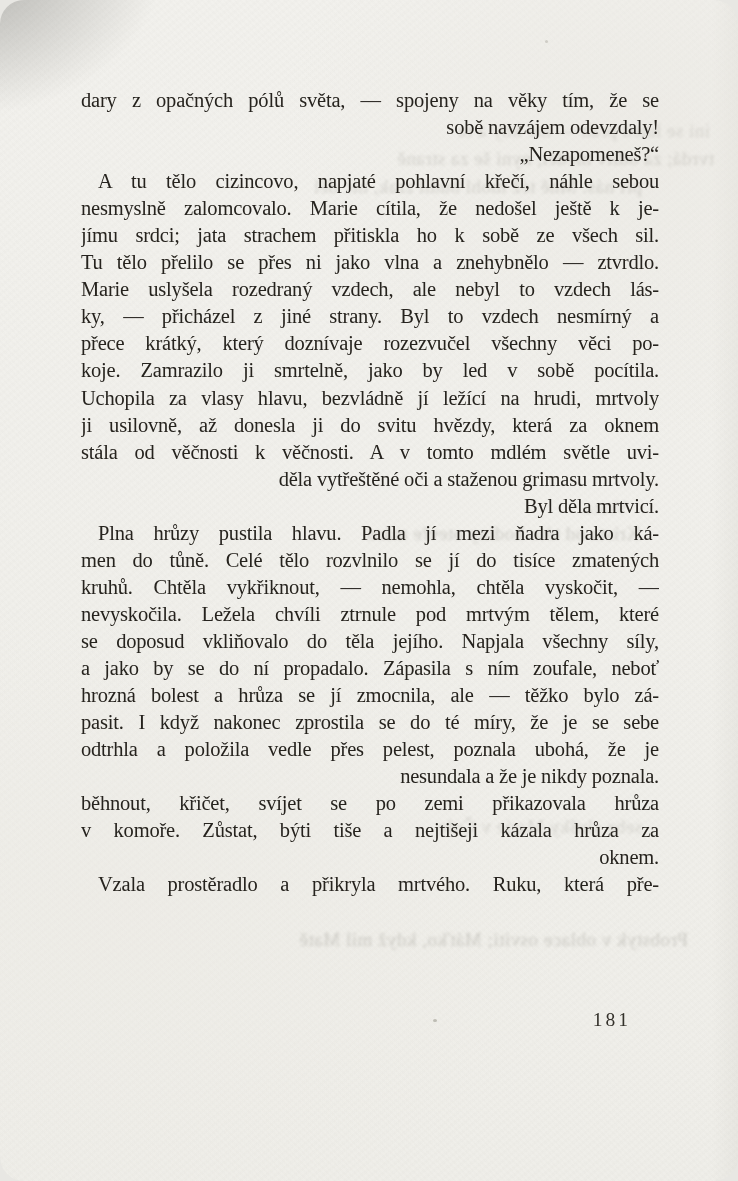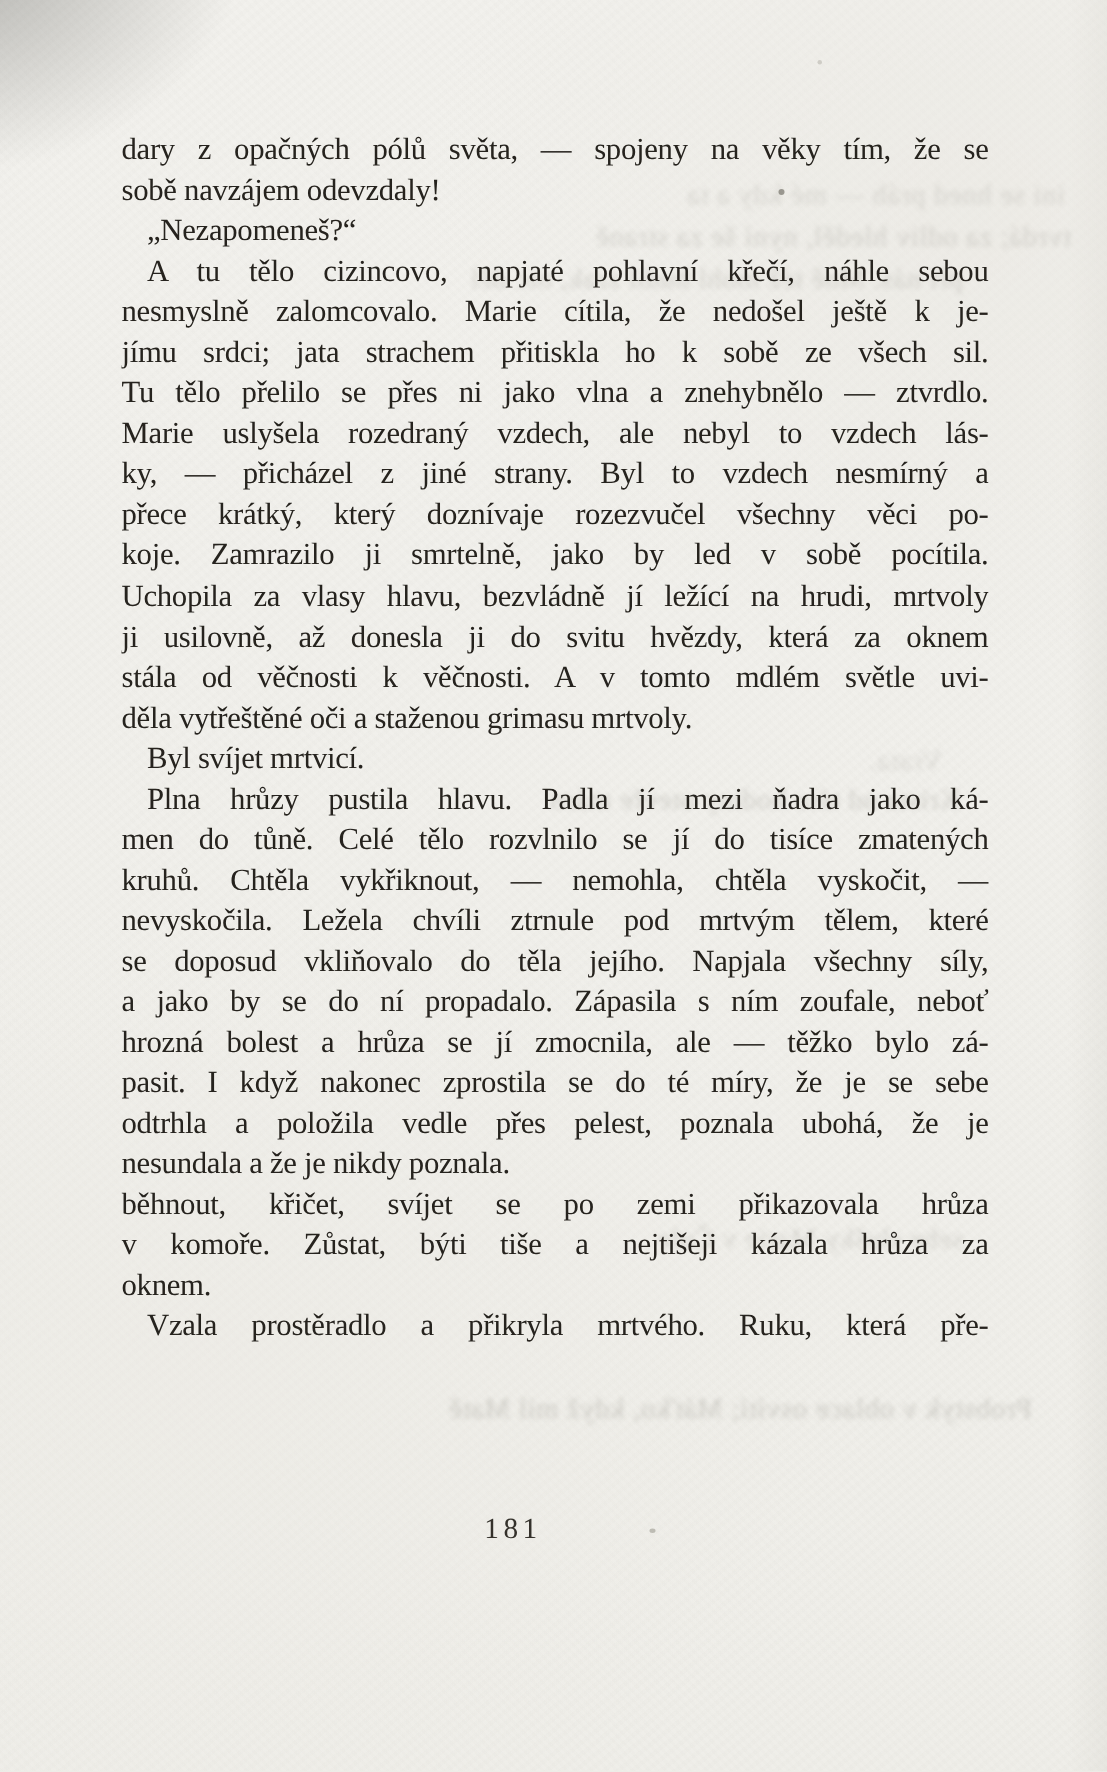--- a/index.html
+++ b/index.html
@@ -16,55 +16,56 @@
     background-color: #f2f1ed;
     background-image:
       radial-gradient(300px 230px at -40px -40px, rgba(104,104,100,0.50), rgba(104,104,100,0) 68%),
       radial-gradient(520px 420px at 88% 12%, rgba(233,231,225,0.55), rgba(233,231,225,0) 72%),
       radial-gradient(640px 480px at 18% 78%, rgba(235,233,227,0.45), rgba(235,233,227,0) 70%),
       linear-gradient(to left, rgba(205,203,196,0.22), rgba(205,203,196,0) 26px),
       repeating-linear-gradient(47deg, rgba(90,85,70,0.012) 0 2px, rgba(255,255,255,0.02) 2px 4px),
       repeating-linear-gradient(-39deg, rgba(90,85,70,0.010) 0 3px, rgba(255,255,255,0.015) 3px 6px),
       linear-gradient(to bottom, #f2f1ed, #efeee9);
     font-family: "Liberation Serif", "DejaVu Serif", serif;
+    border-radius: 24px;
   }
 
   
   .textblock {
     position: absolute;
     left: 81px;
     top: 87px;
     width: 578px;
     color: #26231e;
     font-size: 20.5px;
     letter-spacing: -0.2px;
     z-index: 3;
   }
   .line {
     height: 27.05px;
     line-height: 27.05px;
     overflow: hidden;
-    text-align: left;
+    text-align: right;
     text-rendering: optimizeLegibility;
   }
   .line.j {
     text-align: justify;
     text-align-last: justify;
   }
   .line.ind {
     text-indent: 17px;
   }
 
   
   .page-number {
     position: absolute;
     top: 1009px;
     left: 81px;
     width: 578px;
-    text-align: center;
+    text-align: right;
     transform: translateX(-28px);
     font-size: 19.5px;
     letter-spacing: 3px;
     color: #34312b;
     font-feature-settings: "onum" 1;
     z-index: 3;
   }
 
   
   .ghost-layer { position: absolute; inset: 0; z-index: 1; }
@@ -115,21 +116,21 @@
       <div class="line j">jímu srdci; jata strachem přitiskla ho k sobě ze všech sil.</div>
       <div class="line j">Tu tělo přelilo se přes ni jako vlna a znehybnělo — ztvrdlo.</div>
       <div class="line j">Marie uslyšela rozedraný vzdech, ale nebyl to vzdech lás-</div>
       <div class="line j">ky, — přicházel z jiné strany. Byl to vzdech nesmírný a</div>
       <div class="line j">přece krátký, který doznívaje rozezvučel všechny věci po-</div>
       <div class="line j">koje. Zamrazilo ji smrtelně, jako by led v sobě pocítila.</div>
       <div class="line j">Uchopila za vlasy hlavu, bezvládně jí ležící na hrudi, mrtvoly</div>
       <div class="line j">ji usilovně, až donesla ji do svitu hvězdy, která za oknem</div>
       <div class="line j">stála od věčnosti k věčnosti. A v tomto mdlém světle uvi-</div>
       <div class="line">děla vytřeštěné oči a staženou grimasu mrtvoly.</div>
-      <div class="line ind">Byl svíjet mrtvicí.</div>
+      <div class="line ind">Byl děla mrtvicí.</div>
       <div class="line j ind">Plna hrůzy pustila hlavu. Padla jí mezi ňadra jako ká-</div>
       <div class="line j">men do tůně. Celé tělo rozvlnilo se jí do tisíce zmatených</div>
       <div class="line j">kruhů. Chtěla vykřiknout, — nemohla, chtěla vyskočit, —</div>
       <div class="line j">nevyskočila. Ležela chvíli ztrnule pod mrtvým tělem, které</div>
       <div class="line j">se doposud vkliňovalo do těla jejího. Napjala všechny síly,</div>
       <div class="line j">a jako by se do ní propadalo. Zápasila s ním zoufale, neboť</div>
       <div class="line j">hrozná bolest a hrůza se jí zmocnila, ale — těžko bylo zá-</div>
       <div class="line j">pasit. I když nakonec zprostila se do té míry, že je se sebe</div>
       <div class="line j">odtrhla a položila vedle přes pelest, poznala ubohá, že je</div>
       <div class="line">nesundala a že je nikdy poznala.</div>

